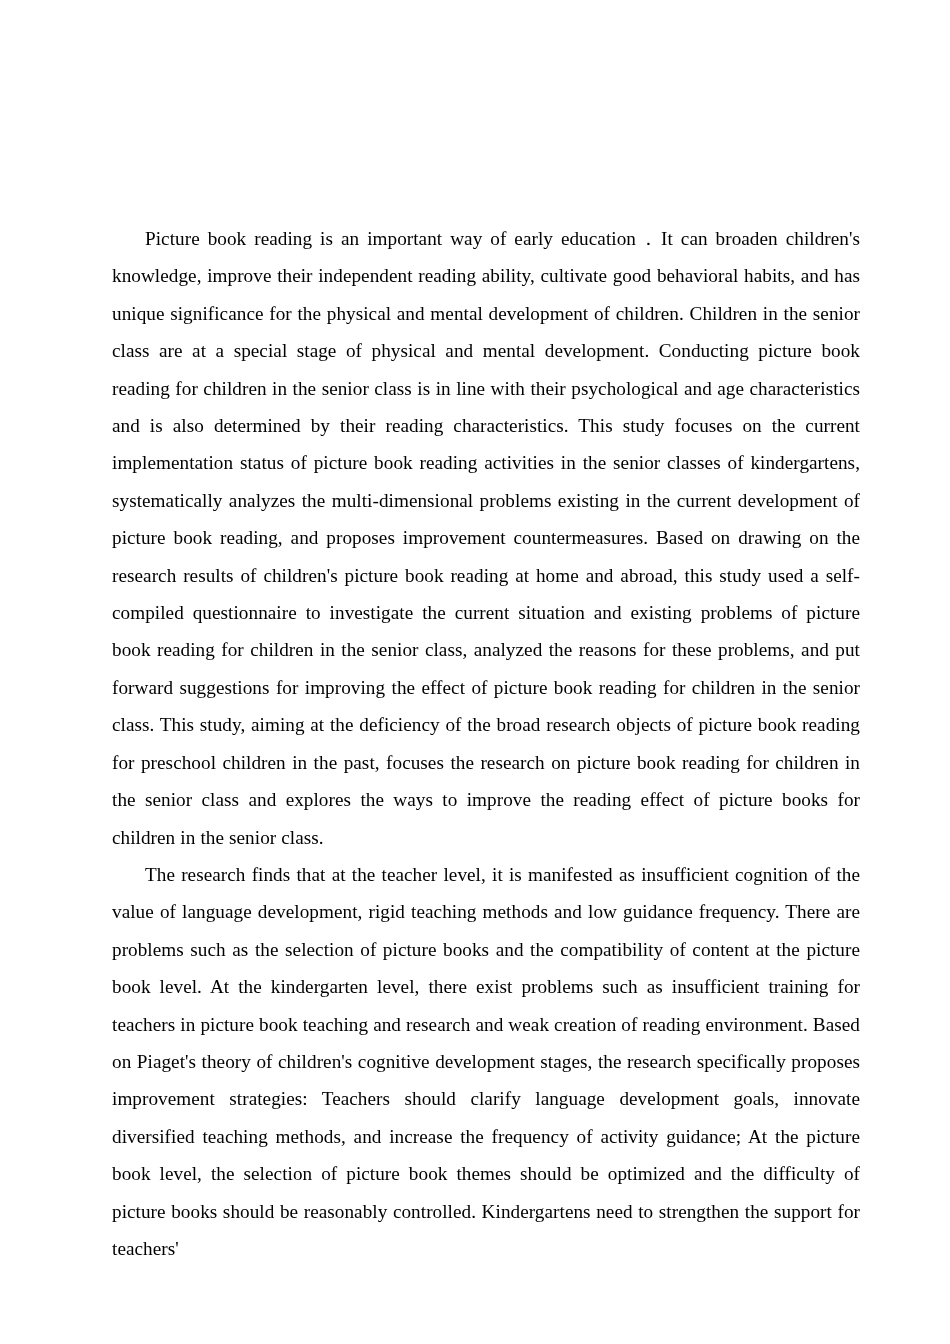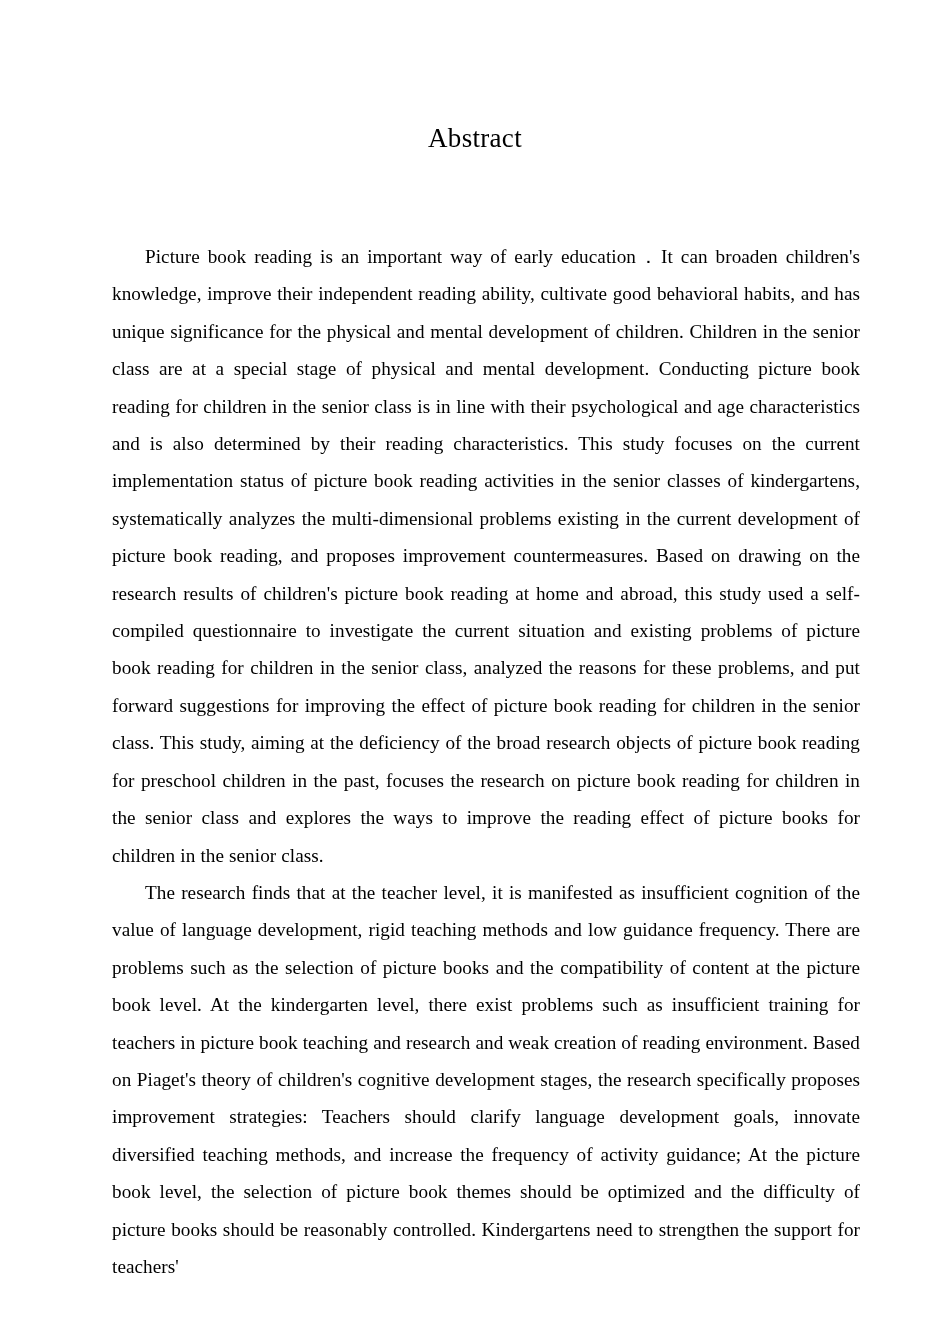--- a/index.html
+++ b/index.html
@@ -30,21 +30,21 @@
     width: 950px;
     text-align: center;
     font-size: 27px;
     line-height: 40px;
     letter-spacing: 0.3px;
     font-weight: normal;
     margin: 0;
   }
   .body-block {
     position: absolute;
-    top: 238px;
+    top: 220px;
     left: 112px;
     width: 748px;
   }
   p.para {
     margin: 0;
     text-align: justify;
     text-justify: inter-word;
     text-indent: 33px;
     font-size: 19.2px;
     line-height: 37.4px;
@@ -64,21 +64,20 @@
     font-size: 14px;
     line-height: 18px;
     letter-spacing: 0.4px;
   }
 </style>
 </head>
 <body>
 
 <div class="page">
 
-  <h1 class="heading">Abstract</h1>
 
   <div class="body-block">
     <p class="para">Picture book reading is an important way of early education．It can broaden children's knowledge, improve their independent reading ability,  cultivate good behavioral habits, and has unique significance for the physical and mental development of children. Children in the senior class are at a special stage of physical and mental development. Conducting picture book reading for children in the senior class is in line with their psychological and age characteristics and is also determined by their reading characteristics. This study focuses on the current implementation status of picture book reading activities in the senior classes of kindergartens, systematically analyzes the multi-dimensional problems existing in the current development of picture book reading, and proposes improvement countermeasures. Based on drawing on the research results of children's picture book reading at home and abroad, this study used a self-compiled questionnaire to investigate the current situation and existing problems of picture book reading for children in the senior class, analyzed the reasons for these problems, and put forward suggestions for improving the effect of picture book reading for children in the senior class. This study, aiming at the deficiency of the broad research objects of picture book reading for preschool children in the past, focuses the research on picture book reading for children in the senior class and explores the ways to improve the reading effect of picture books for children in the senior class.</p>
     <p class="para">The research finds that at the teacher level, it is manifested as insufficient cognition of the value of language development, rigid teaching methods and low guidance frequency. There are problems such as the selection of picture books and the compatibility of content at the picture book level. At the kindergarten level, there exist problems such as insufficient training for teachers in picture book teaching and research and weak creation of reading environment. Based on Piaget's theory of children's cognitive development stages, the research specifically proposes improvement strategies:  Teachers should clarify language development goals, innovate diversified teaching methods, and increase the frequency of activity guidance; At the picture book level, the selection of picture book themes should be optimized and the difficulty of picture books should be reasonably controlled. Kindergartens need to strengthen the support for teachers'</p>
   </div>
 
 
 </div>
 
 </body></html>

